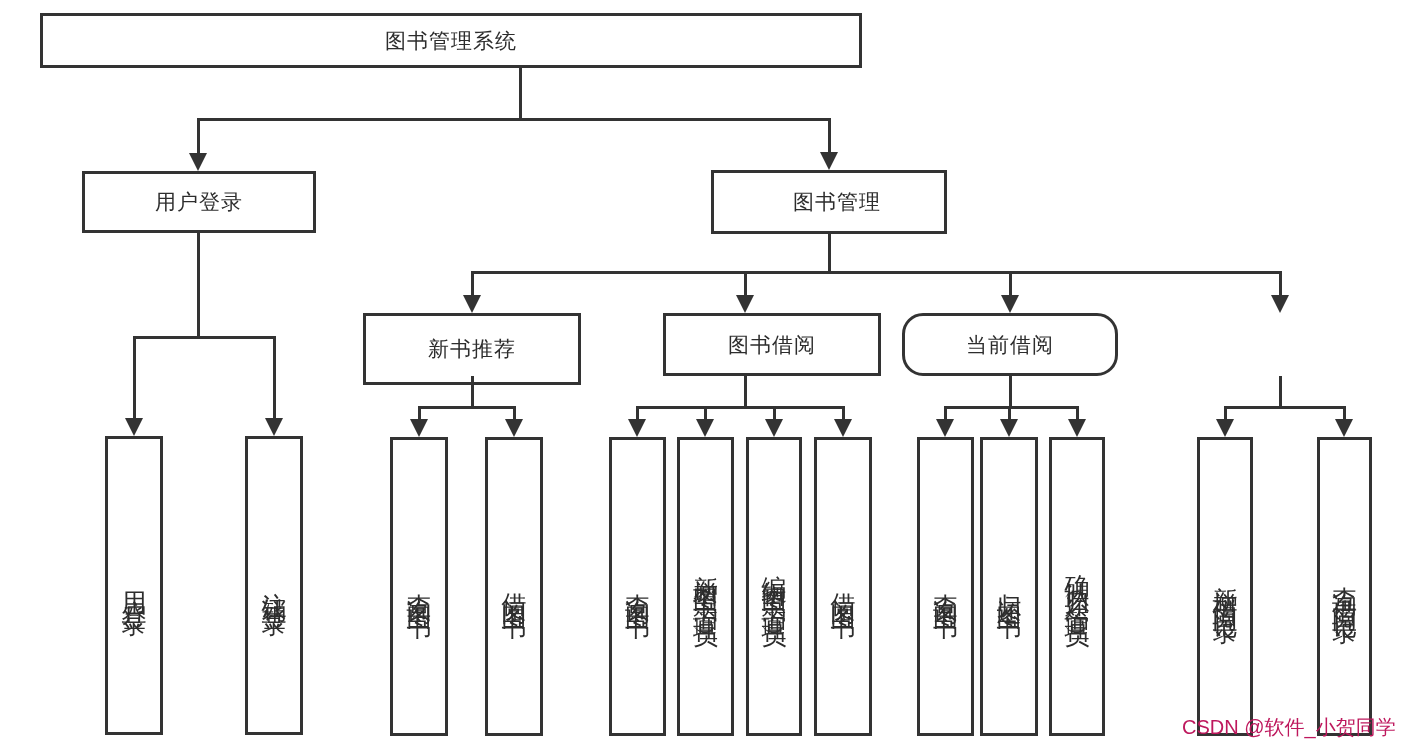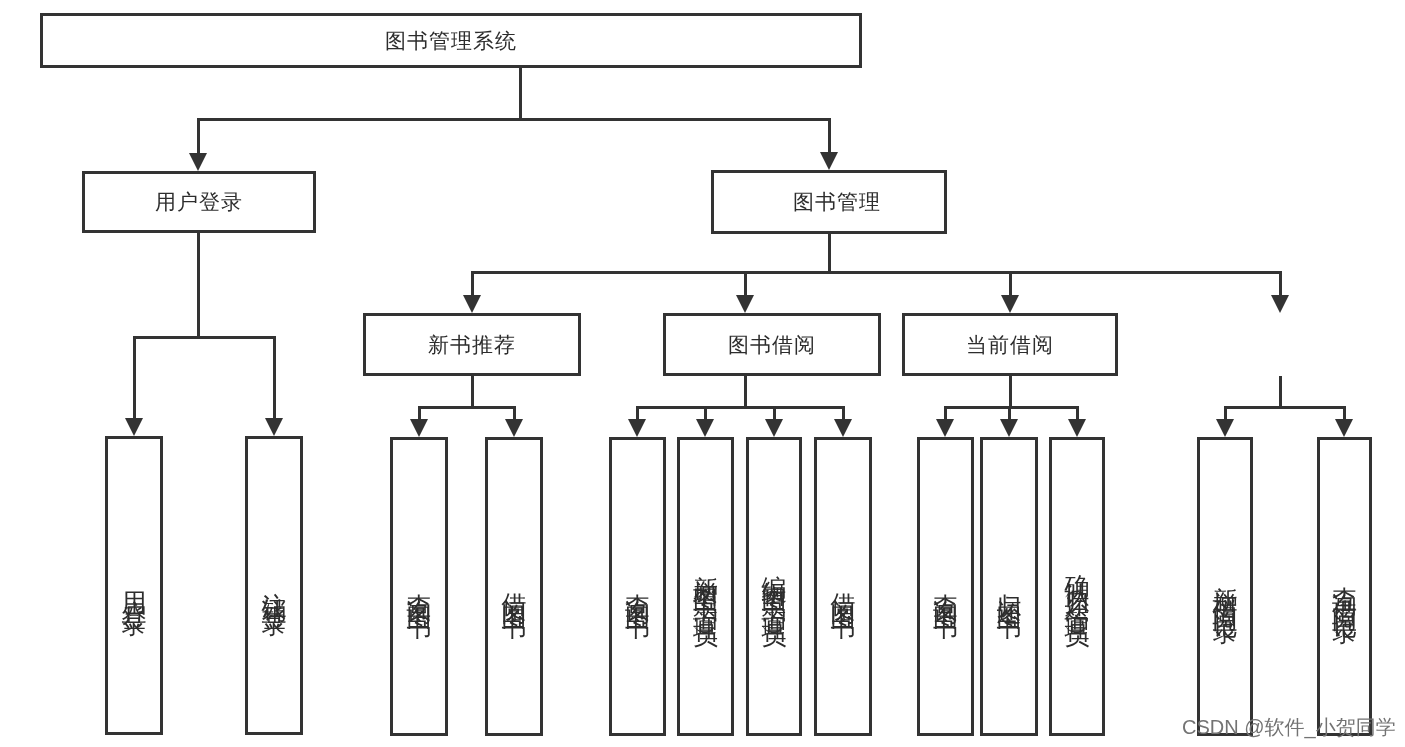--- a/index.html
+++ b/index.html
@@ -40,47 +40,47 @@
     border-left: 9px solid transparent;
     border-right: 9px solid transparent;
     border-top: 18px solid #333333;
   }
   
   #watermark {
     position: absolute;
     left: 1182px;
     top: 714px;
     font-size: 20px;
-    color: #737373;
+    color: #be185d;
     white-space: nowrap;
   }
 </style>
 </head>
 <body>
 
 <div id="canvas">
 
   <div class="node h" style="left:11px; top:13px; width:822px; height:55px;margin-left:29px;">
     <span>图书管理系统</span>
   </div>
 
   <div class="node h" style="left:82px; top:171px; width:234px; height:62px;">
     <span>用户登录</span>
   </div>
   <div class="node h" style="left:711px; top:170px; width:236px; height:64px;padding-left:16px;">
     <span>图书管理</span>
   </div>
 
-  <div class="node h" style="left:363px; top:313px; width:218px; height:63px;">
+  <div class="node h" style="left:363px; top:313px; width:218px; height:72px;">
     <span>新书推荐</span>
   </div>
   <div class="node h" style="left:636px; top:313px; width:218px; height:63px;margin-left:27px;">
     <span>图书借阅</span>
   </div>
-  <div class="node h" style="left:902px; top:313px; width:216px; height:63px;">
+  <div class="node h" style="left:902px; top:313px; width:216px; height:63px;border-radius:21px;">
     <span>当前借阅</span>
   </div>
 
   <div class="node v" style="left:105px; top:436px; width:58px; height:299px;">
     <span>用户登录</span>
   </div>
   <div class="node v" style="left:245px; top:436px; width:58px; height:299px;">
     <span>注销登录</span>
   </div>
 

